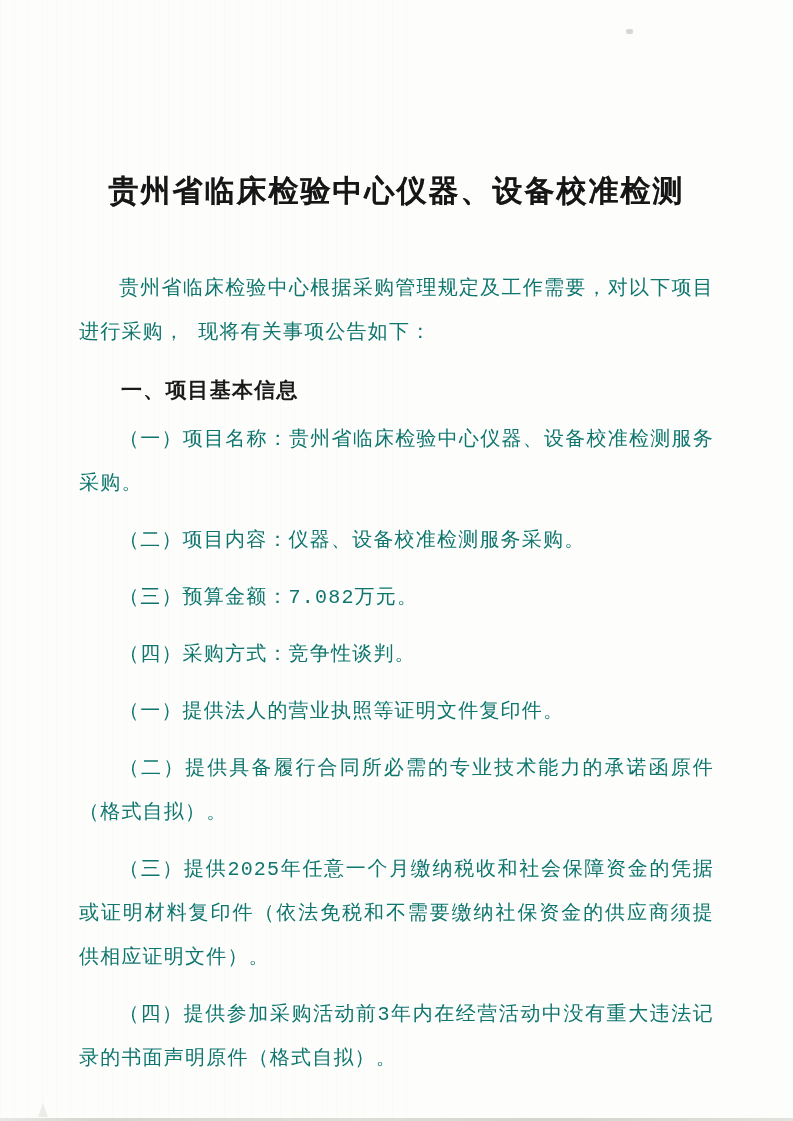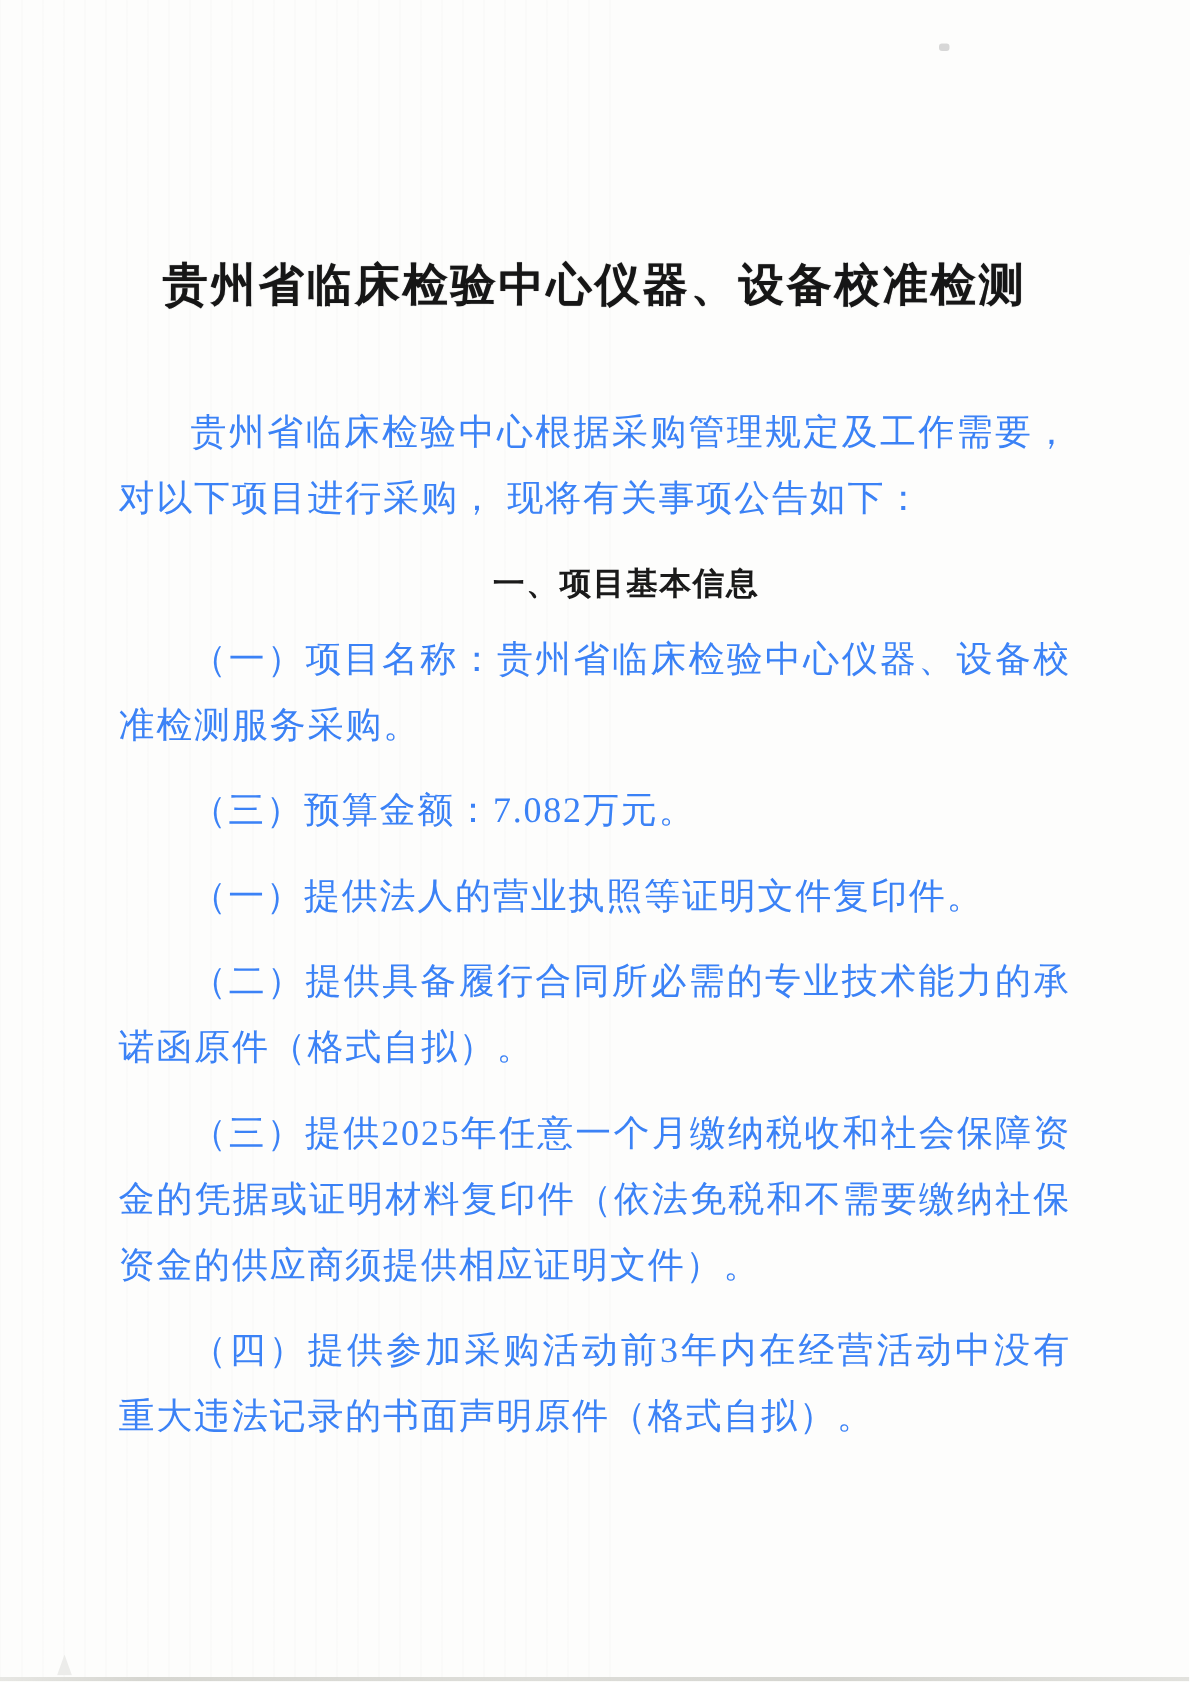--- a/index.html
+++ b/index.html
@@ -40,38 +40,38 @@
     text-align: center;
     font-weight: bold;
     font-size: 30px;
     line-height: 52px;
     letter-spacing: 2px;
     color: #161616;
     margin: 0 0 50px 0;
     text-shadow: 0 0 0.6px rgba(20,20,20,0.55);
   }
   .para {
-    font-size: 24px;
+    font-size: 20px;
     line-height: 44px;
     letter-spacing: 1.2px;
     text-align: justify;
     text-indent: 2em;
     margin: 0 0 13px 0;
-    color: #3b82f6;
+    color: #0f766e;
+    font-family: Liberation Mono, monospace;
   }
   .heading {
     font-family: "Liberation Sans", "DejaVu Sans", sans-serif;
     font-weight: bold;
     font-size: 21px;
     line-height: 44px;
     letter-spacing: 1.2px;
     text-indent: 2em;
     margin: 0 0 6px 0;
     color: #1a1a1a;
-    text-align: center;
   }
   
   .speck-top {
     position: absolute;
     left: 626px;
     top: 29px;
     width: 7px;
     height: 5px;
     background: #b9b9b9;
     border-radius: 2px;
@@ -110,23 +110,25 @@
     <h1 class="doc-title">
       <span>贵州省临床检验中心仪器、设备校准检测</span><br>
     </h1>
 
     <p class="para">贵州省临床检验中心根据采购管理规定及工作需要，对以下项目进行采购， 现将有关事项公告如下：</p>
 
     <h2 class="heading">一、项目基本信息</h2>
 
     <p class="para">（一）项目名称：贵州省临床检验中心仪器、设备校准检测服务采购。</p>
 
+    <p class="para">（二）项目内容：仪器、设备校准检测服务采购。</p>
 
     <p class="para">（三）预算金额：7.082万元。</p>
 
+    <p class="para">（四）采购方式：竞争性谈判。</p>
 
 
     <p class="para">（一）提供法人的营业执照等证明文件复印件。</p>
 
     <p class="para">（二）提供具备履行合同所必需的专业技术能力的承诺函原件（格式自拟）。</p>
 
     <p class="para">（三）提供2025年任意一个月缴纳税收和社会保障资金的凭据或证明材料复印件（依法免税和不需要缴纳社保资金的供应商须提供相应证明文件）。</p>
 
     <p class="para">（四）提供参加采购活动前3年内在经营活动中没有重大违法记录的书面声明原件（格式自拟）。</p>
 

